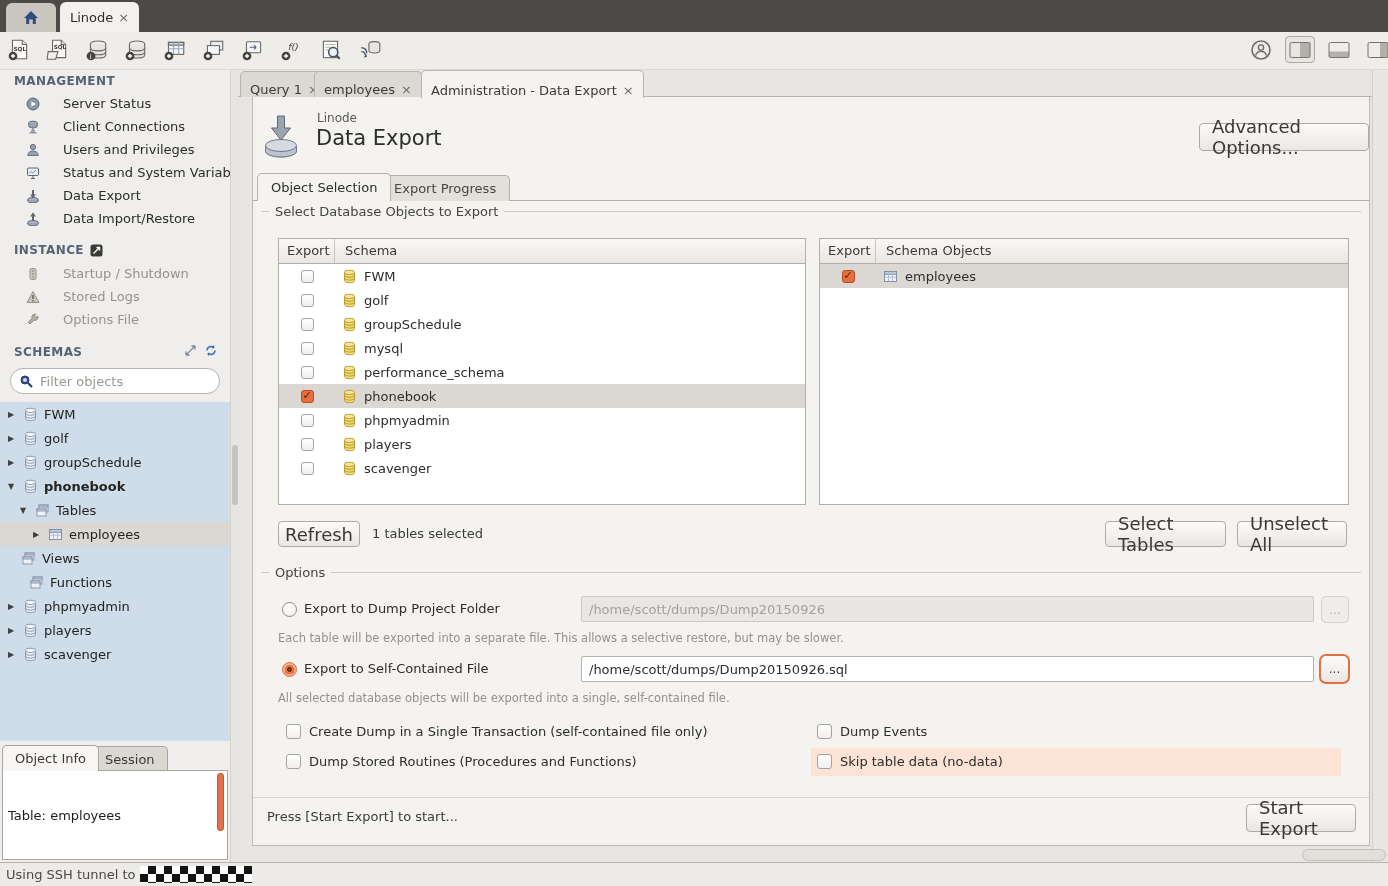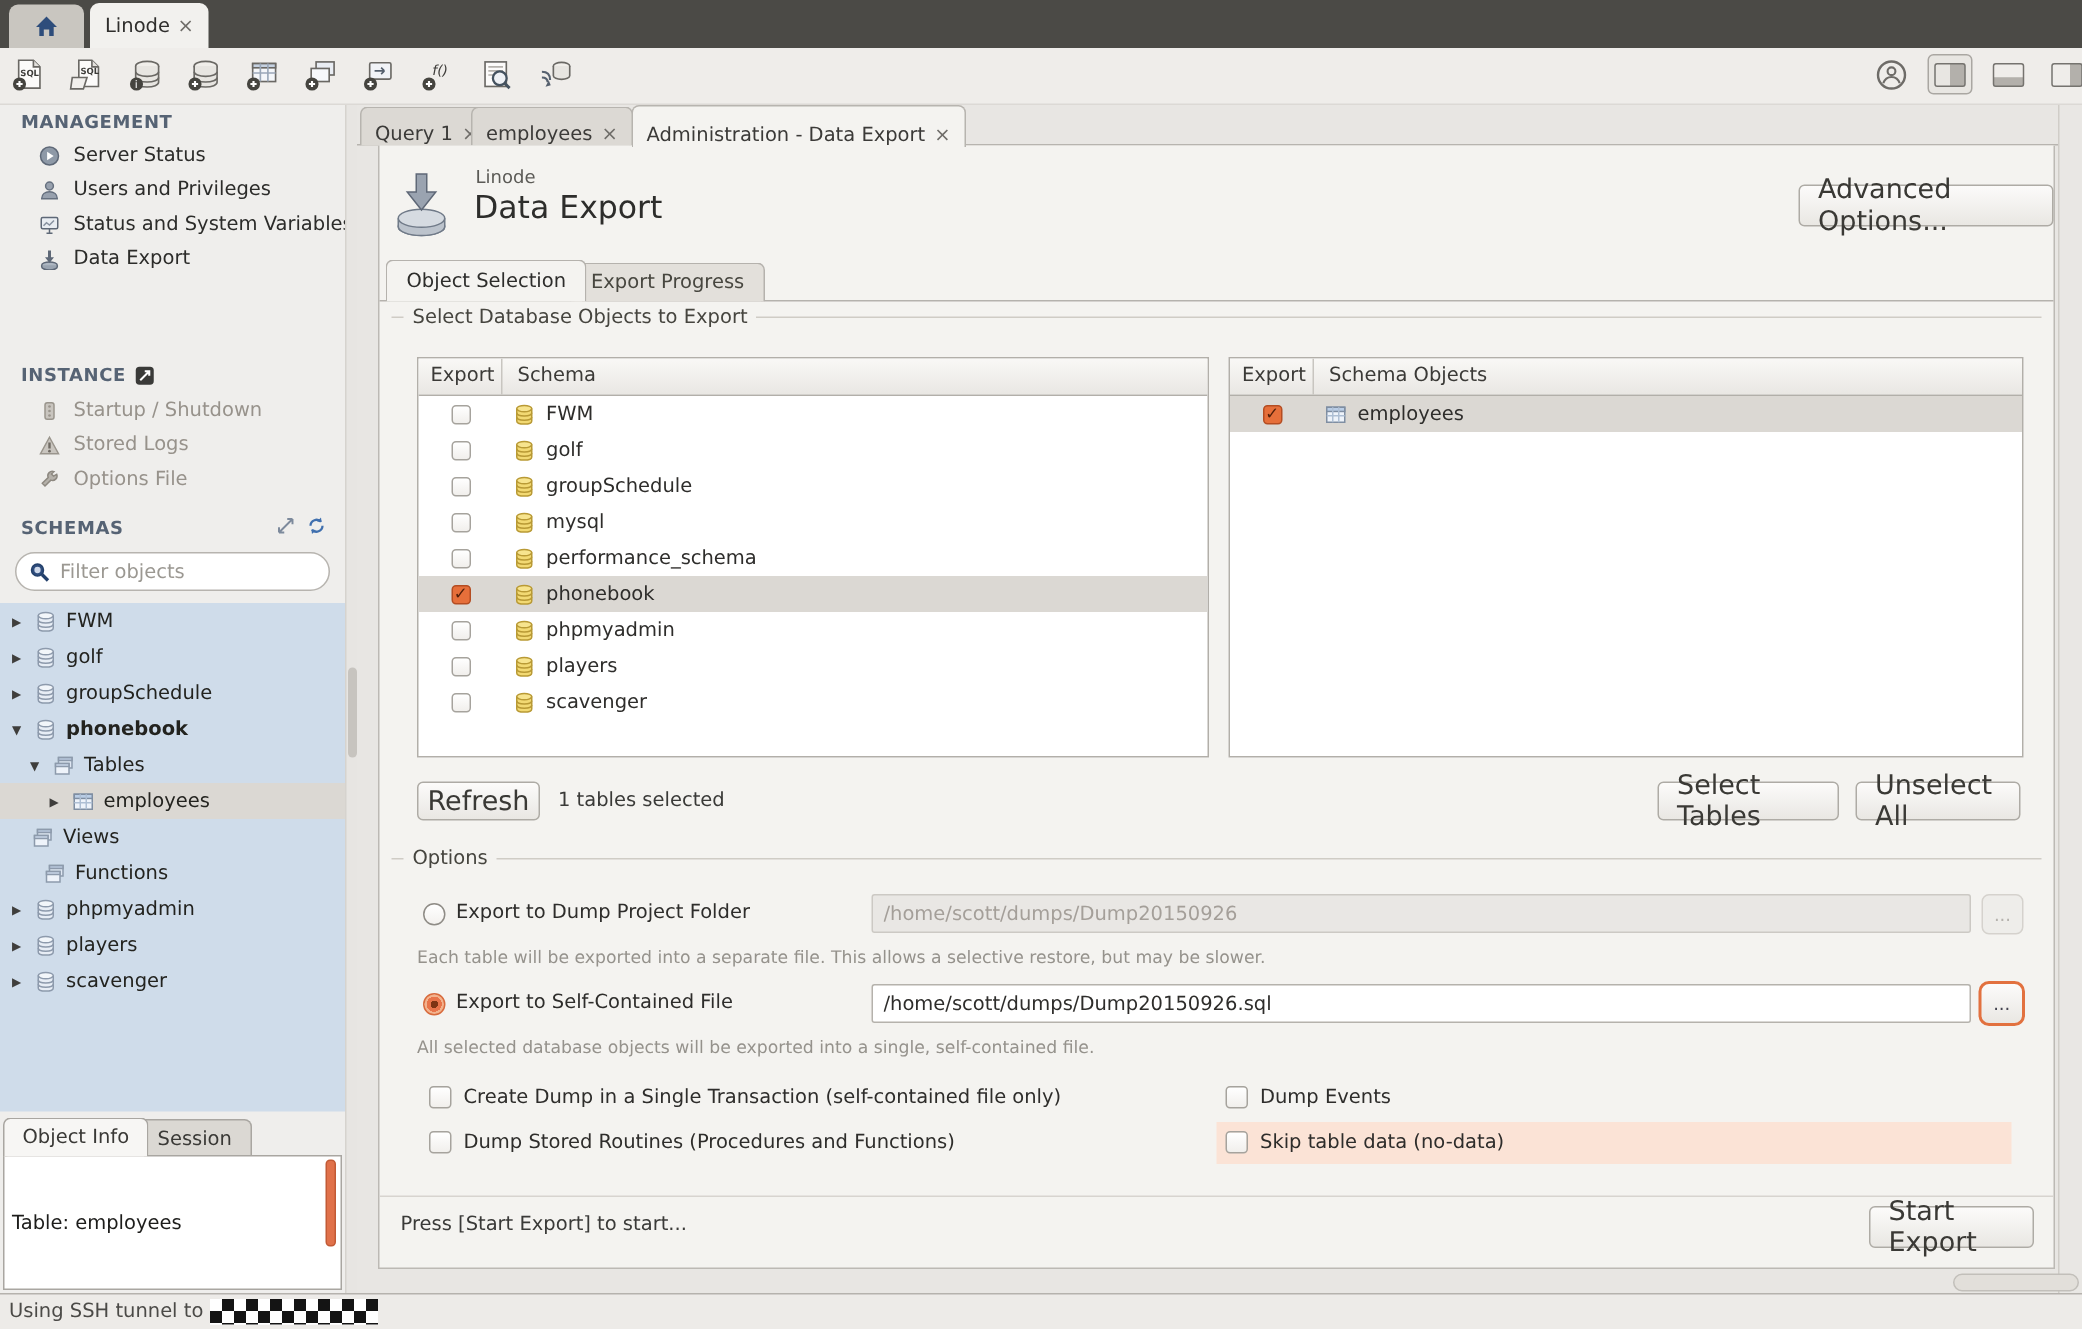--- a/index.html
+++ b/index.html
@@ -18,21 +18,21 @@
   .toolbar{left:0;top:32px;width:1388px;height:38px;background:#efedea;border-bottom:1px solid #dcd9d5}
   .tools-left{left:6px;top:36px;display:flex;gap:13px}
   .tico{width:26px;height:28px;display:flex;align-items:center;justify-content:center}
   .tools-right{left:1246px;top:36px;display:flex;gap:9px;align-items:center}
   .ptoggle{width:30px;height:27px;display:flex;align-items:center;justify-content:center;border-radius:4px}
   .ptoggle.pressed{border:1px solid #aaa7a2;background:#e8e6e2}
 
   
   .sidebar{left:0;top:70px;width:230px;height:792px;background:#efeeec;overflow:hidden}
   .side-title{font-size:12px;font-weight:bold;color:#566374;letter-spacing:.4px;display:flex;align-items:center;gap:6px}
-  .mgmt-item{display:flex;align-items:center;height:23px;padding-left:26px;gap:9px;font-size:13px;color:#2c2c2a;overflow:hidden;white-space:nowrap}
+  .mgmt-item{display:flex;align-items:center;height:23px;padding-left:26px;gap:23px;font-size:13px;color:#2c2c2a;overflow:hidden;white-space:nowrap}
   .mgmt-item.disabled{color:#97928b}
   .filterbox{display:flex;align-items:center;gap:6px;height:26px;background:#fff;border:1px solid #b7b4af;border-radius:13px;padding:0 8px}
   .filterbox input{border:none;outline:none;flex:1;font:13px "DejaVu Sans",sans-serif;color:#54524f;background:transparent}
   .filterbox input::placeholder{color:#9b9892}
   .tree{background:#cfdcea}
   .trow{display:flex;align-items:center;height:24px;font-size:13px;color:#23231f;white-space:nowrap;gap:6px}
   .trow.sel{background:#dbd8d3}
   .trow.bold .tlabel{font-weight:bold}
   .exp{flex:0 0 12px;font-size:8px;color:#3f3e3c;text-align:center}
   .info-tab{position:absolute;height:25px;display:flex;align-items:center;padding:0 12px;font-size:13px;color:#3a3936;border:1px solid #a9a6a1;border-bottom:none;border-radius:5px 5px 0 0;background:#dbd8d3}
@@ -229,20 +229,30 @@
             <svg width="14" height="14" viewBox="0 0 14 14">
               <circle cx="7" cy="7" r="6" fill="#8e99a7" stroke="#5e6877"></circle>
               <path d="M5.4 4.2l4.4 2.8-4.4 2.8z" fill="#fff"></path>
             </svg>
           </span>
         <span>Server Status</span>
       </div>
       <div class="mgmt-item">
         <span>
             <svg width="14" height="14" viewBox="0 0 14 14">
+              <ellipse cx="7" cy="2.8" rx="4.2" ry="1.6" fill="#aeb7c2" stroke="#5e6877"></ellipse>
+              <path d="M2.8 2.8v3.4c0 .9 1.9 1.6 4.2 1.6s4.2-.7 4.2-1.6V2.8" fill="#9aa4b1" stroke="#5e6877"></path>
+              <path d="M7 8v3M3.5 12.8h7M5 11h4" stroke="#5e6877" fill="none"></path>
+            </svg>
+          </span>
+        <span>Client Connections</span>
+      </div>
+      <div class="mgmt-item">
+        <span>
+            <svg width="14" height="14" viewBox="0 0 14 14">
               <circle cx="7" cy="4" r="2.6" fill="#98a1ae" stroke="#66707f"></circle>
               <path d="M1.8 12.5c0-2.9 2.3-4.6 5.2-4.6s5.2 1.7 5.2 4.6z" fill="#98a1ae" stroke="#66707f"></path>
             </svg>
           </span>
         <span>Users and Privileges</span>
       </div>
       <div class="mgmt-item">
         <span>
             <svg width="14" height="14" viewBox="0 0 14 14">
               <rect x="1.5" y="2" width="11" height="7.5" rx="1" fill="#e9edf2" stroke="#5e6877"></rect>
@@ -254,20 +264,30 @@
       </div>
       <div class="mgmt-item">
         <span>
             <svg width="14" height="14" viewBox="0 0 14 14">
               <ellipse cx="7" cy="10.8" rx="5.2" ry="2.2" fill="#aeb7c2" stroke="#5e6877"></ellipse>
               <path d="M1.8 10.8v1c0 1.2 2.3 2.2 5.2 2.2s5.2-1 5.2-2.2v-1" fill="#9aa4b1" stroke="#5e6877"></path>
               <path d="M6 1h2v4.5h2L7 9.4 4 5.5h2z" fill="#5e6877"></path>
             </svg>
           </span>
         <span>Data Export</span>
+      </div>
+      <div class="mgmt-item">
+        <span>
+            <svg width="14" height="14" viewBox="0 0 14 14">
+              <ellipse cx="7" cy="10.8" rx="5.2" ry="2.2" fill="#aeb7c2" stroke="#5e6877"></ellipse>
+              <path d="M1.8 10.8v1c0 1.2 2.3 2.2 5.2 2.2s5.2-1 5.2-2.2v-1" fill="#9aa4b1" stroke="#5e6877"></path>
+              <path d="M6 9h2V4.5h2L7 .6 4 4.5h2z" fill="#5e6877"></path>
+            </svg>
+          </span>
+        <span>Data Import/Restore</span>
       </div>
     </div>
 
     <div class="abs side-title" style="left:14px;top:173px">
       <span>INSTANCE</span>
       <span>
           <svg width="13" height="13" viewBox="0 0 13 13">
             <rect x="0.5" y="0.5" width="12" height="12" rx="2.5" fill="#3a3a38"></rect>
             <path d="M3.5 9.5L9.5 3.5M6.5 3.5h3v3" stroke="#fff" stroke-width="1.4" fill="none"></path>
           </svg>

